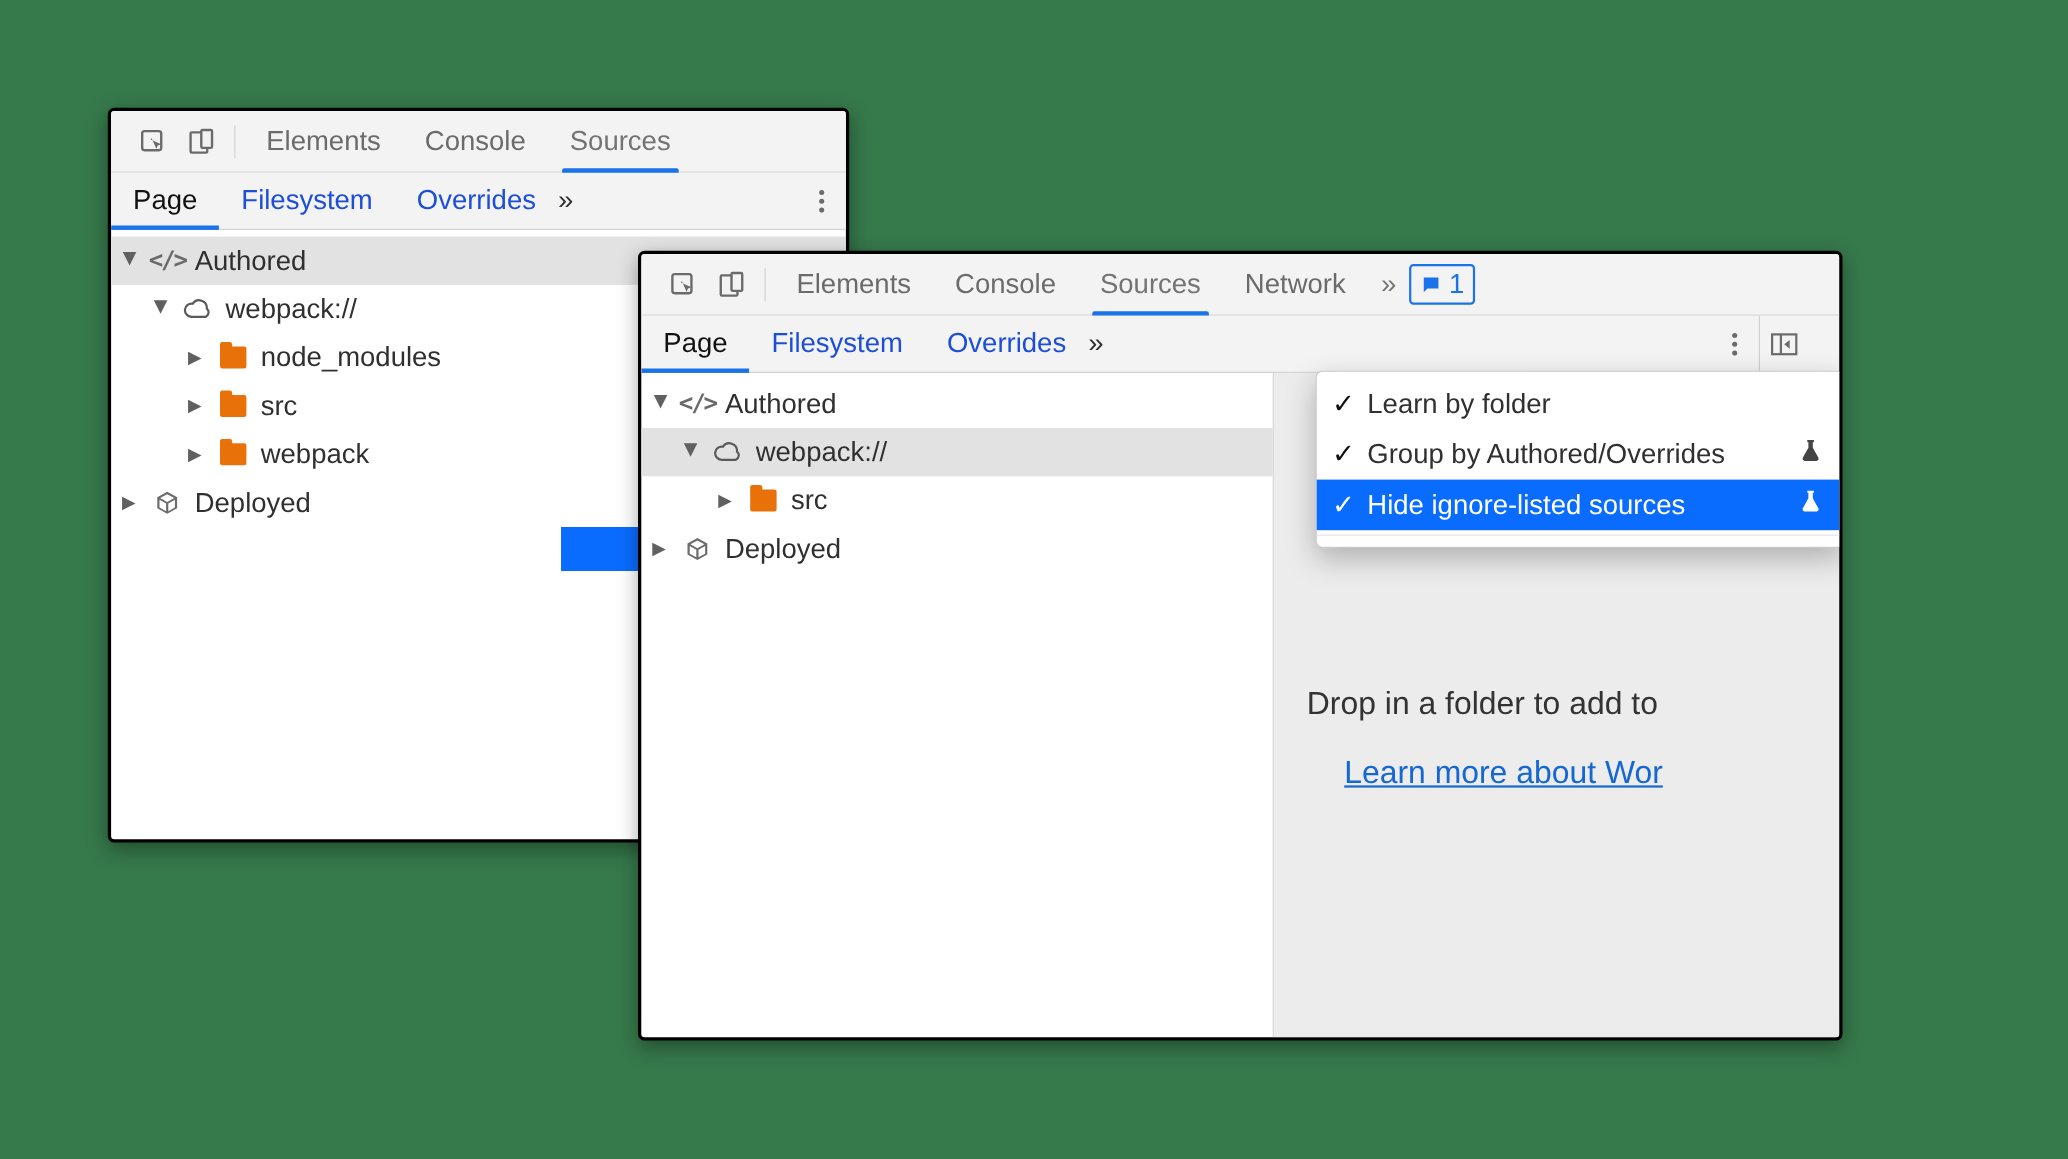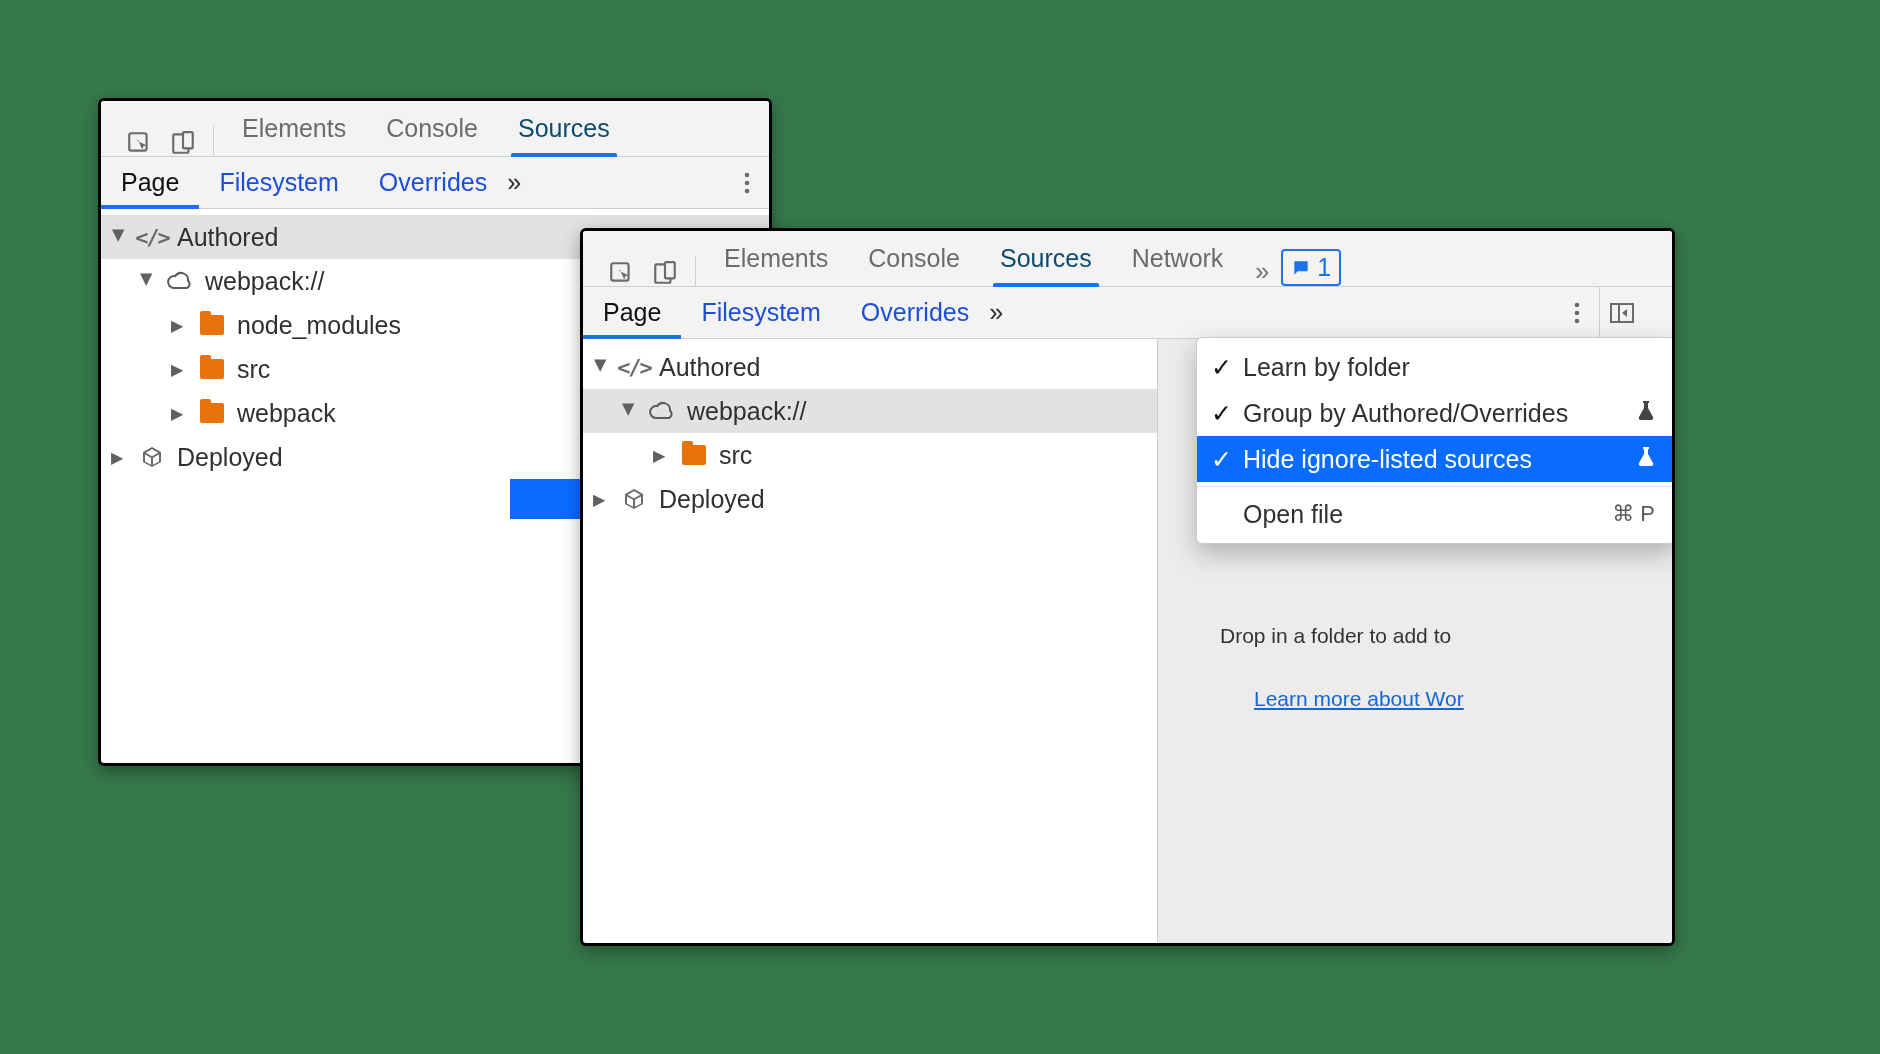--- a/index.html
+++ b/index.html
@@ -2,25 +2,25 @@
 <html><head>
 <meta charset="utf-8">
 <style>
   * { box-sizing: border-box; margin: 0; padding: 0; }
   html, body { width: 1880px; height: 1054px; }
   body { background: #36794b; font-family: "Helvetica Neue", Arial, sans-serif; font-size: 25px; color: #303030; position: relative; }
 
   .window { position: absolute; background: #fff; border: 3px solid #000; border-radius: 6px; box-shadow: 0 6px 18px rgba(0,0,0,.35); overflow: hidden; }
 
   
-  .toolbar { display:flex; align-items:flex-end; gap:0; height:56px; background:#f3f3f3; border-bottom:1px solid #d0d0d0; padding:0 16px; }
+  .toolbar { display:flex; align-items:center; gap:0; height:56px; background:#f3f3f3; border-bottom:1px solid #d0d0d0; padding:0 16px; }
   .toolbar .ico { width:44px; display:flex; justify-content:center; align-items:center; color:#6b6b6b; }
   .toolbar .div  { width:1px; height:30px; background:#d0d0d0; margin:0 8px; }
   .toolbar .tab  { padding:0 20px; height:100%; display:flex; align-items:center; color:#6b6b6b; cursor:pointer; position:relative; }
-  .toolbar .tab.active { color:#0c4a6e; }
+  .toolbar .tab.active { color:#737373; }
   .toolbar .tab.active::after { content:""; position:absolute; left:10%; right:10%; bottom:-1px; height:4px; background:#1a73e8; border-radius:2px 2px 0 0; }
   .toolbar .chev { color:#757575; padding:0 12px; }
 
   .badge { display:flex; align-items:center; gap:6px; border:2px solid #1a73e8; color:#1a73e8; border-radius:4px; padding:2px 8px; font-weight:500; }
 
   
   .subbar { display:flex; align-items:center; height:52px; background:#f3f3f3; border-bottom:1px solid #d0d0d0;text-align:right; }
   .subbar .tab { padding:0 20px; height:100%; display:flex; align-items:center; color:#1d4ed8; cursor:pointer; position:relative; }
   .subbar .tab.active { color:#111; }
   .subbar .tab.active::after { content:""; position:absolute; left:0; right:0; bottom:-1px; height:4px; background:#1a73e8; }
@@ -57,21 +57,21 @@
   .menu { position:absolute; background:#fff; border:1px solid #c9c9c9; border-radius:6px; box-shadow:0 10px 26px rgba(0,0,0,.25); padding:6px 0; }
   .menu .mi { display:flex; align-items:center; height:46px; padding:0 20px 0 14px; gap:12px; cursor:pointer; font-size:25px; }
   .menu .mi .chk { width:20px; text-align:center; color:#111; }
   .menu .mi.sel { background:#0a6cff; color:#fff; }
   .menu .mi.sel .chk { color:#fff; }
   .menu .sep { height:1px; background:#e2e2e2; margin:4px 0; }
   .menu .flask { margin-left:auto; font-size:20px; }
   .menu .kb { margin-left:auto; color:#5a5a5a; font-size:22px; }
 
   
-  .hint { position:absolute; color:#333; font-size:21px;margin-left:32px; }
+  .hint { position:absolute; color:#333; font-size:29px; }
   .hint a { color:#1567d3; text-decoration:underline; }
 </style>
 </head>
 <body>
 
 <div class="window" style="left:98px; top:98px; width:674px; height:668px;">
   <div class="toolbar">
     <span class="ico">
       <svg width="26" height="26" viewBox="0 0 24 24" fill="none" stroke="#6b6b6b" stroke-width="2">
           <rect x="3" y="3" width="16" height="16" rx="2"></rect>
@@ -269,19 +269,14 @@
     <div class="mi sel">
       <span class="chk">✓</span>
       <span>Hide ignore-listed sources</span>
       <span class="flask">
         <svg width="18" height="20" viewBox="0 0 18 20" fill="#fff">
             <path d="M6 0h6v2h-1v5l5 9a2 2 0 0 1-1.8 3H3.8A2 2 0 0 1 2 16l5-9V2H6V0z"></path>
           </svg>
       </span>
     </div>
     <div class="sep"></div>
-    <div class="mi">
-      <span class="chk"></span>
-      <span>Open file</span>
-      <span class="kb">⌘ P</span>
-    </div>
   </div>
 </div>
 
 </body></html>

